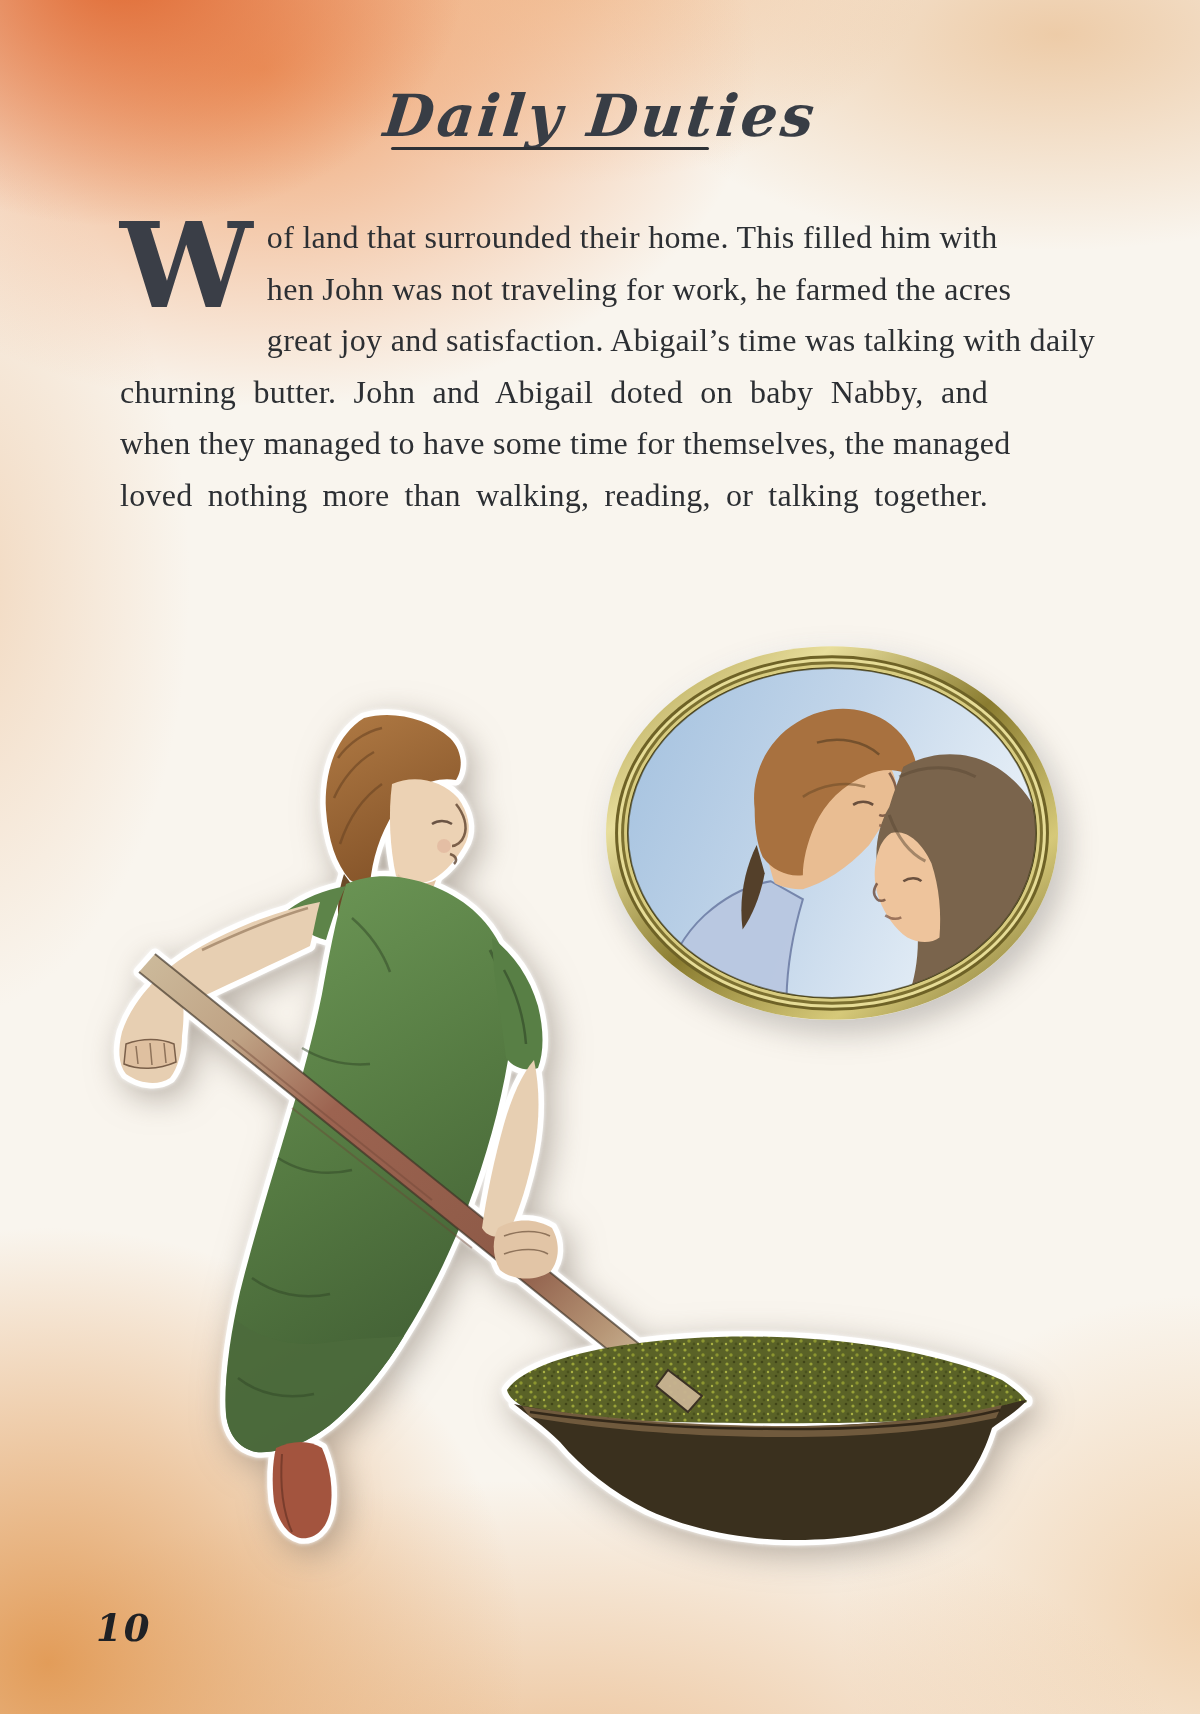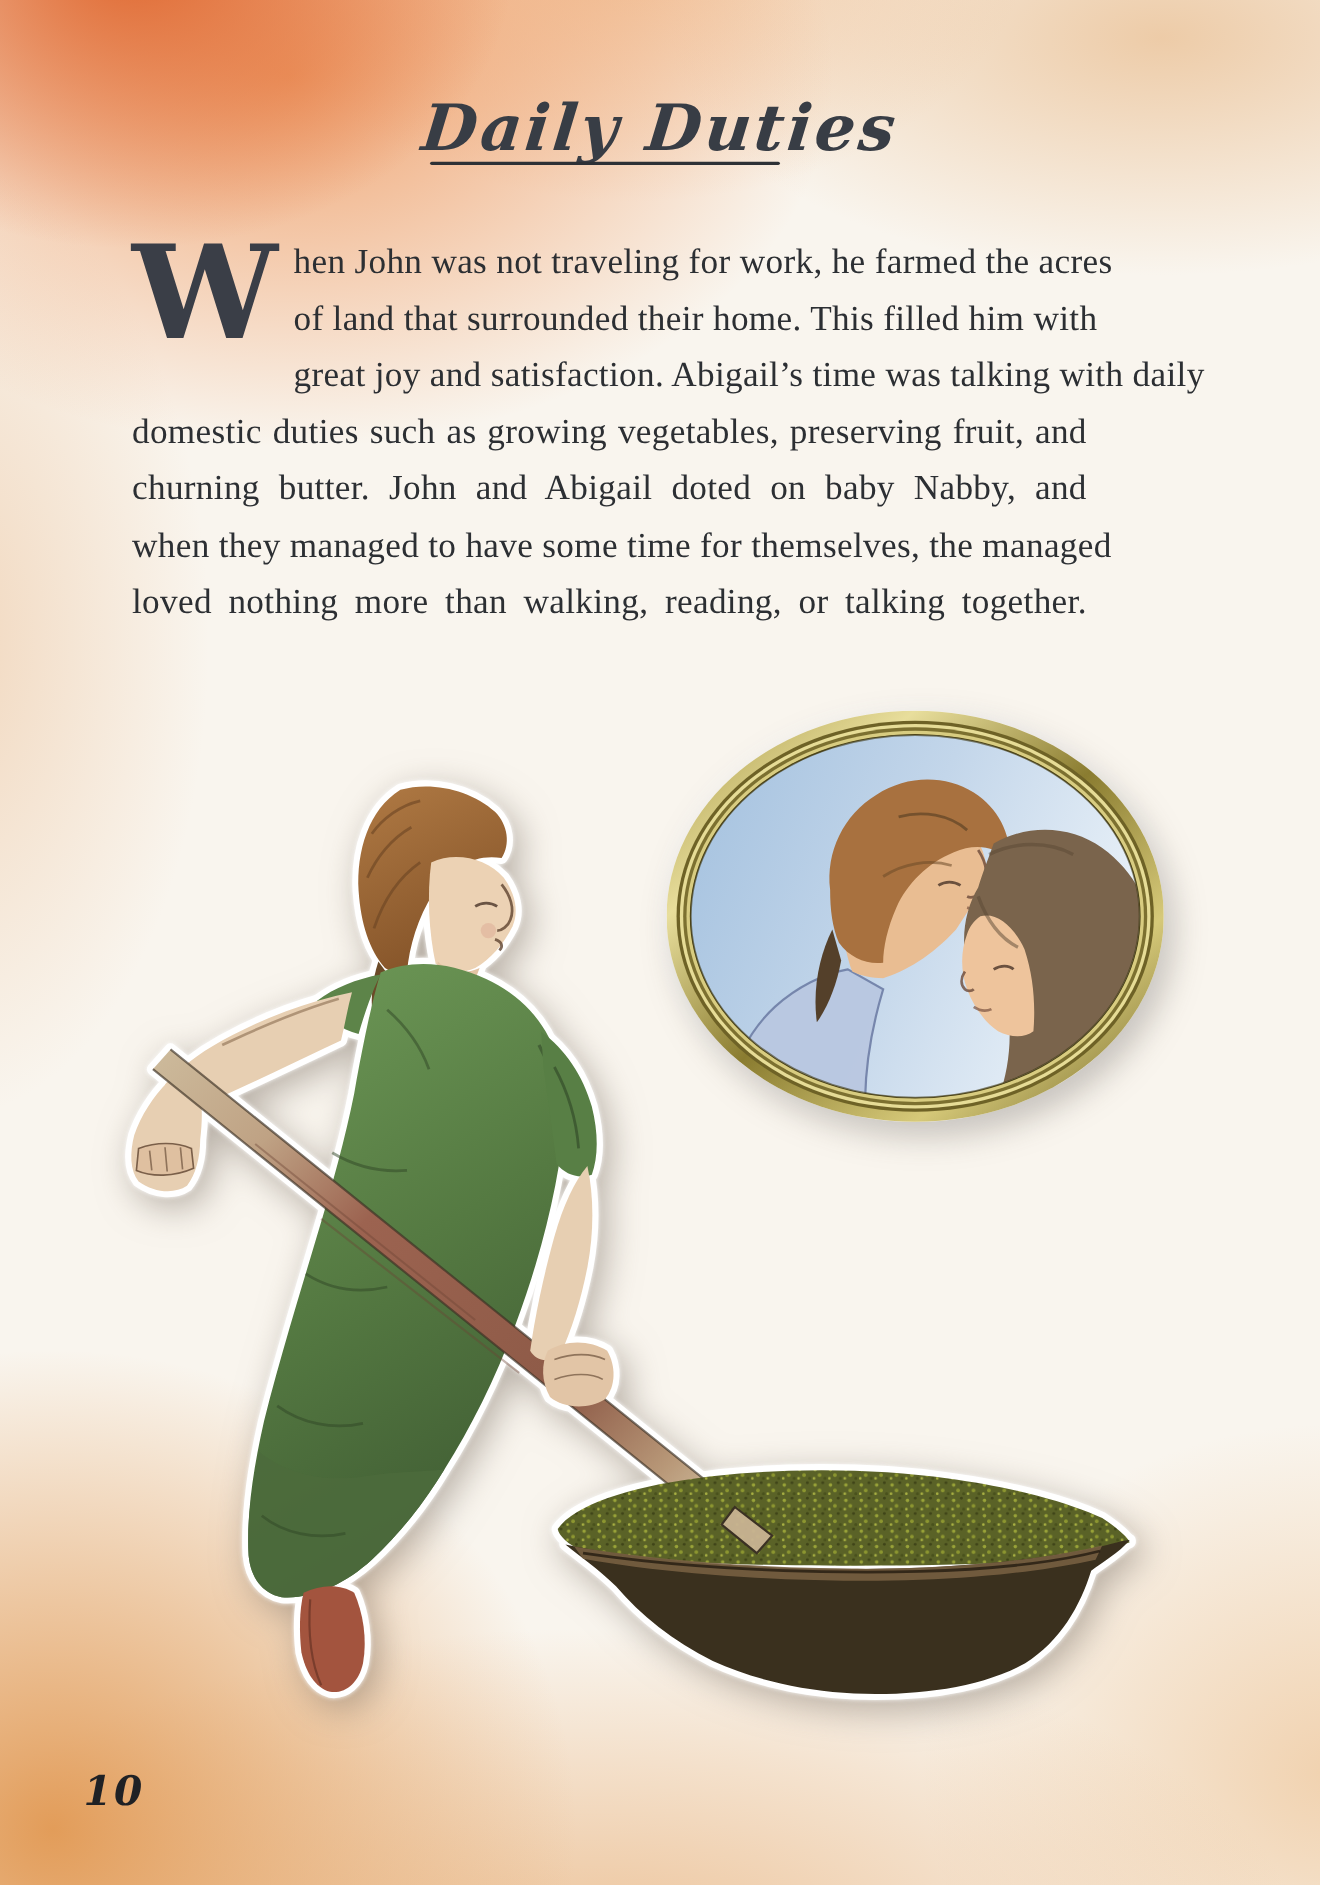--- a/index.html
+++ b/index.html
@@ -63,45 +63,44 @@
   }
   .oval-frame svg{display:block;}
   .main-illo{
     position:absolute;left:52px;top:688px;width:1012px;height:906px;
   }
   .main-illo svg{
     display:block;
     filter:drop-shadow(0 0 2px rgba(255,255,255,0.95)) drop-shadow(7px 9px 16px rgba(120,108,96,0.5));
   }
   .page-number{
-    position:absolute;left:76px;top:1606px;
+    position:absolute;left:96px;top:1606px;
     font-family:"DejaVu Serif", serif;
     font-style:italic;
     font-weight:bold;
     font-size:37px;
     color:#1f2125;
     letter-spacing:2px;
   }
 </style>
 </head>
 <body>
 
 <div class="page">
 
   <div class="title-block">
     <span class="title-text">Daily Duties</span>
   </div>
   <div class="title-underline"></div>
 
   <div class="body-text">
     <span class="drop-cap">W</span>
+    <div class="pline">of land that surrounded their home. This filled him with</div>
     <div class="pline">hen John was not traveling for work, he farmed the acres</div>
-    <div class="pline">of land that surrounded their home. This filled him with</div>
     <div class="pline">great joy and satisfaction. Abigail’s time was talking with daily</div>
-    <div class="pline">domestic duties such as growing vegetables, preserving fruit, and</div>
     <div class="pline">churning butter. John and Abigail doted on baby Nabby, and</div>
     <div class="pline">when they managed to have some time for themselves, the managed</div>
     <div class="pline">loved nothing more than walking, reading, or talking together.</div>
   </div>
 
   <div class="oval-frame" role="img" aria-label="Watercolor portrait of John and Abigail touching foreheads, framed in an oval gold frame">
     <svg width="452" height="374" viewBox="0 0 450 372">
       <defs>
         <linearGradient id="goldGrad" x1="0" y1="0" x2="1" y2="1">
           <stop offset="0" stop-color="#a59542"></stop>

